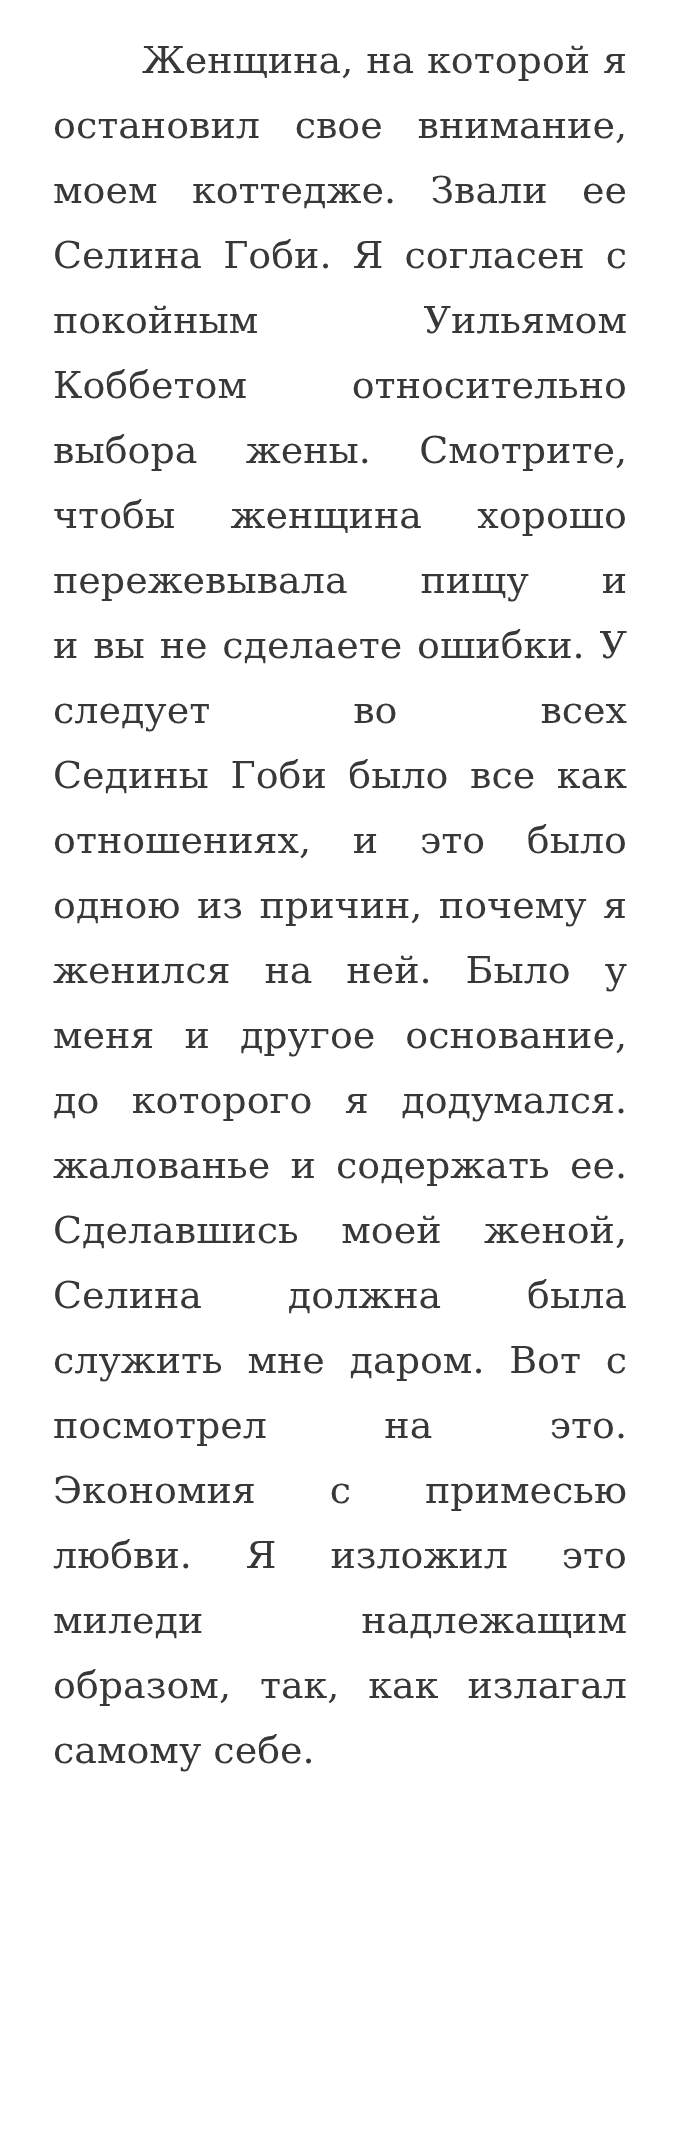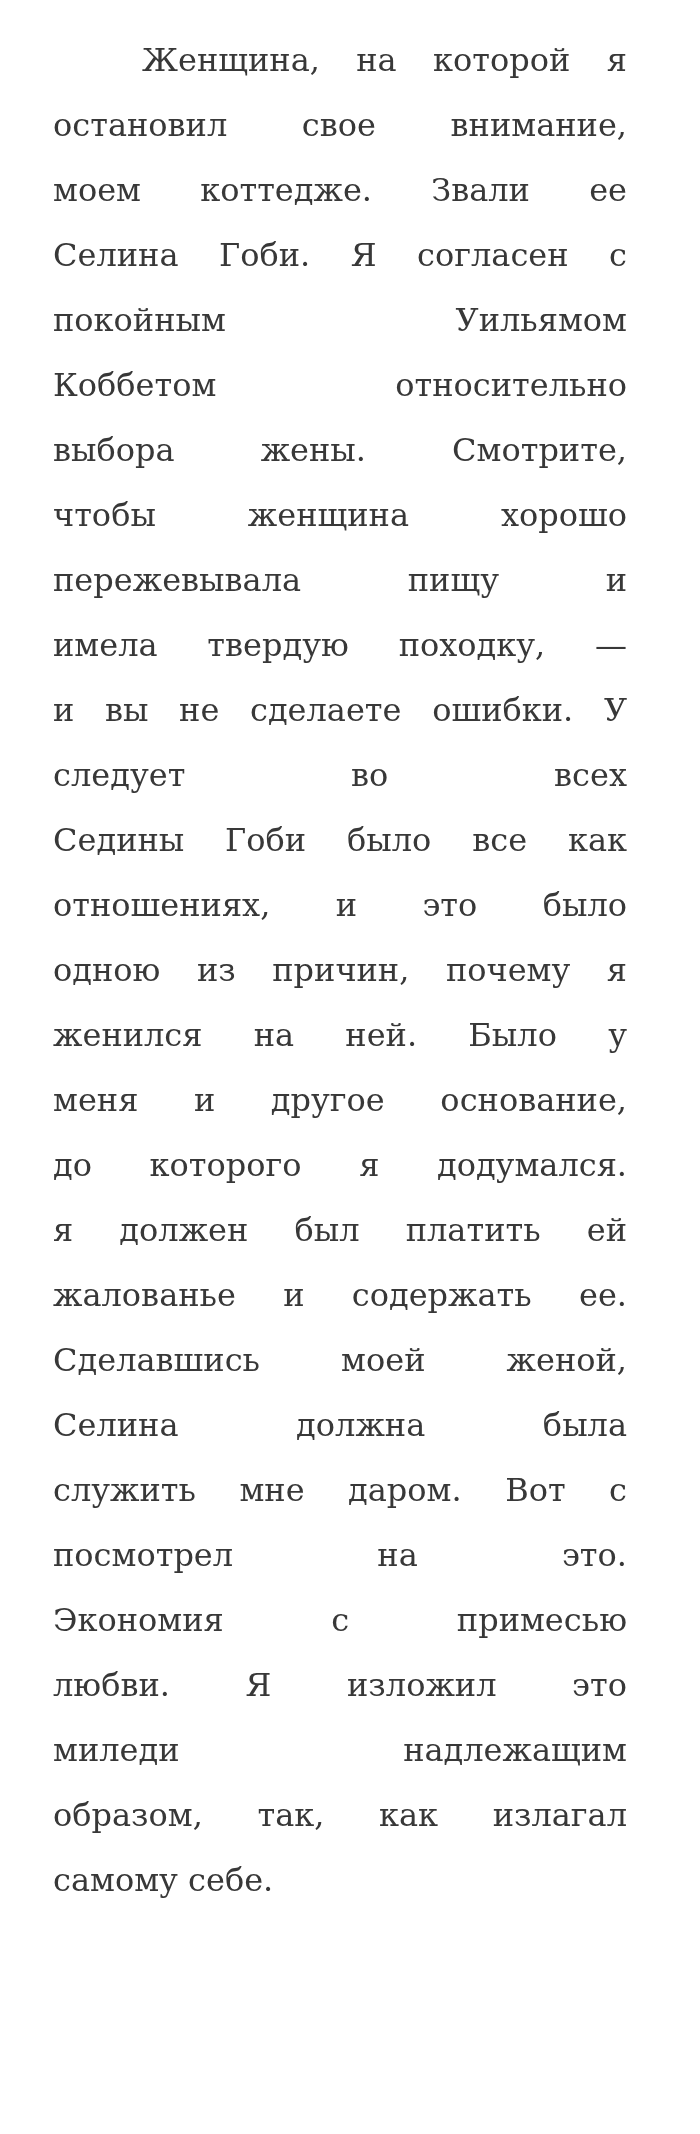--- a/index.html
+++ b/index.html
@@ -15,21 +15,21 @@
   main.reader {
     width: 700px;
     height: 2134px;
     box-sizing: border-box;
   }
   article.page-text {
     box-sizing: border-box;
     width: 100%;
     padding: 28px 73px 0 53px;
     font-family: "DejaVu Serif", "Liberation Serif", serif;
-    font-size: 32px;
+    font-size: 38px;
     color: var(--page-fg, #383838);
     -webkit-font-smoothing: antialiased;
   }
   .line {
     height: 65px;
     line-height: 65px;
     text-align: justify;
     text-align-last: justify;
     overflow: visible;
     white-space: normal;
@@ -49,30 +49,28 @@
   <article class="page-text">
       <div class="line first">Женщина, на которой я</div>
       <div class="line">остановил свое внимание,</div>
       <div class="line">моем коттедже. Звали ее</div>
       <div class="line">Селина Гоби. Я согласен с</div>
       <div class="line">покойным Уильямом</div>
       <div class="line">Коббетом относительно</div>
       <div class="line">выбора жены. Смотрите,</div>
       <div class="line">чтобы женщина хорошо</div>
       <div class="line">пережевывала пищу и</div>
-      <div class="line">имела твердую походку, —</div>
       <div class="line">и вы не сделаете ошибки. У</div>
       <div class="line">следует во всех</div>
       <div class="line">Седины Гоби было все как</div>
       <div class="line">отношениях, и это было</div>
       <div class="line">одною из причин, почему я</div>
       <div class="line">женился на ней. Было у</div>
       <div class="line">меня и другое основание,</div>
       <div class="line">до которого я додумался.</div>
-      <div class="line">я должен был платить ей</div>
       <div class="line">жалованье и содержать ее.</div>
       <div class="line">Сделавшись моей женой,</div>
       <div class="line">Селина должна была</div>
       <div class="line">служить мне даром. Вот с</div>
       <div class="line">посмотрел на это.</div>
       <div class="line">Экономия с примесью</div>
       <div class="line">любви. Я изложил это</div>
       <div class="line">миледи надлежащим</div>
       <div class="line">образом, так, как излагал</div>
       <div class="line last">самому себе.</div>

